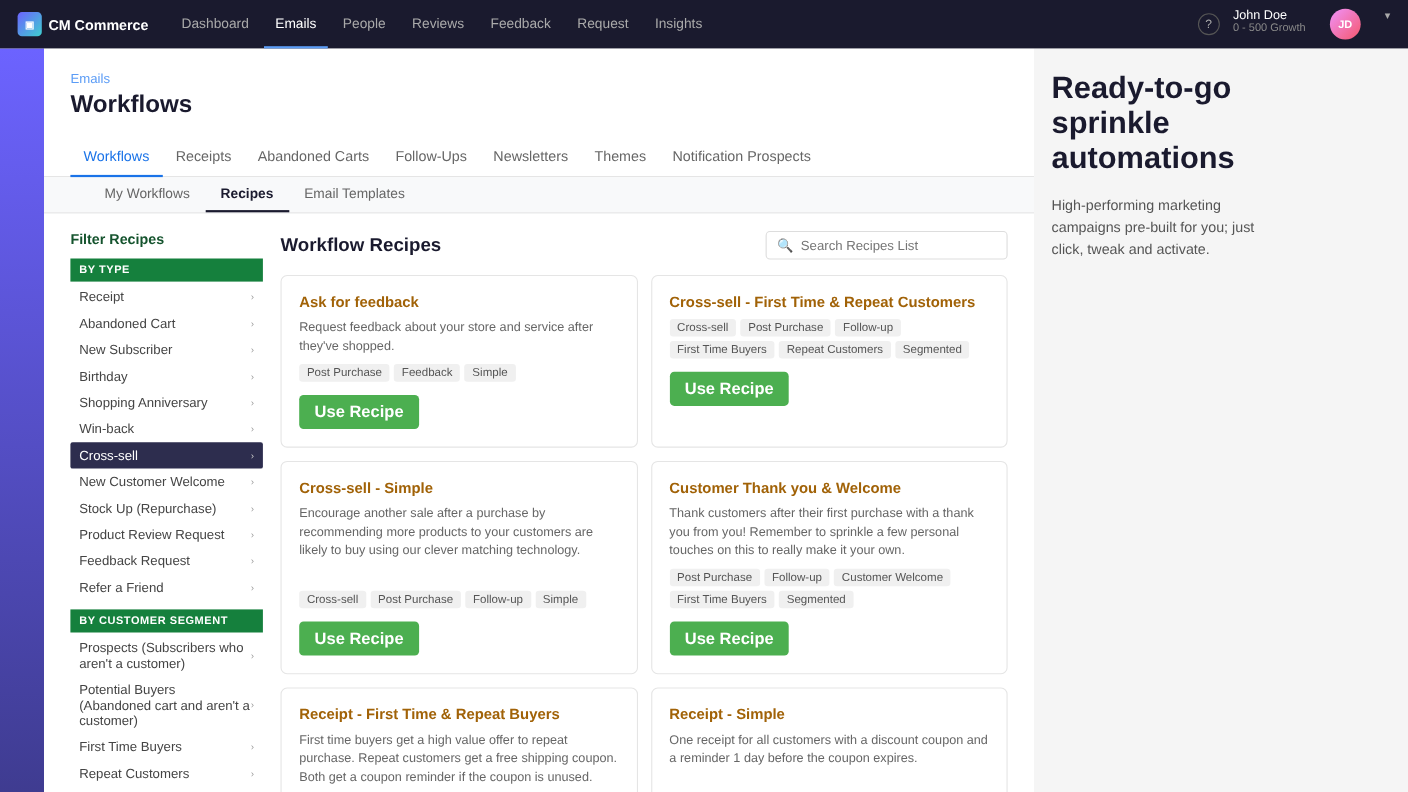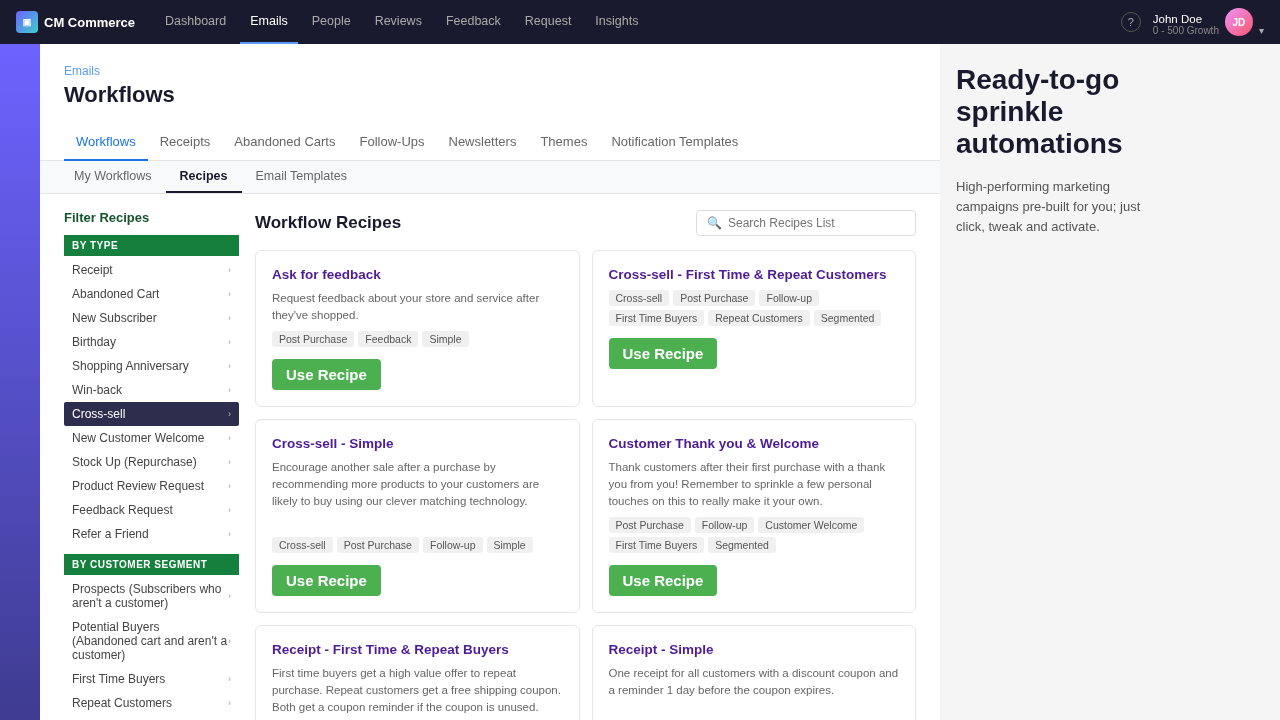--- a/index.html
+++ b/index.html
@@ -6,21 +6,21 @@
     body { font-family: -apple-system, BlinkMacSystemFont, 'Segoe UI', sans-serif; background: #f5f5f5; font-size: 13px; color: #333; }
 
     
     .top-nav { background: #1a1a2e; display: flex; align-items: center; height: 44px; padding: 0 16px; gap: 4px; position: relative; z-index: 10; }
     .nav-logo { display: flex; align-items: center; gap: 6px; color: #fff; font-weight: 700; font-size: 13px; margin-right: 16px; }
     .nav-logo-icon { width: 22px; height: 22px; background: linear-gradient(135deg, #6c63ff, #3ecfcf); border-radius: 4px; display: flex; align-items: center; justify-content: center; color: #fff; font-size: 9px; font-weight: 900; }
     .nav-item { color: #aaa; padding: 0 10px; height: 44px; display: flex; align-items: center; cursor: pointer; font-size: 12.5px; border-bottom: 2px solid transparent; }
     .nav-item.active { color: #fff; border-bottom: 2px solid #5b9cf6; }
     .nav-right { margin-left: auto; display: flex; align-items: center; gap: 12px; }
     .nav-help { color: #aaa; width: 20px; height: 20px; border-radius: 50%; border: 1px solid #555; display: flex; align-items: center; justify-content: center; font-size: 11px; cursor: pointer; }
-    .nav-user { display: flex; align-items: flex-end; gap: 6px; color: #ccc; font-size: 11px; cursor: pointer; }
+    .nav-user { display: flex; align-items: flex-start; gap: 22px; color: #ccc; font-size: 11px; cursor: pointer; }
     .nav-avatar { width: 28px; height: 28px; border-radius: 50%; background: linear-gradient(135deg, #f093fb, #f5576c); display: flex; align-items: center; justify-content: center; color: #fff; font-size: 10px; font-weight: 700; }
     .nav-user-info { display: flex; flex-direction: column; }
     .nav-user-name { color: #fff; font-size: 11.5px; font-weight: 500; }
     .nav-user-plan { color: #888; font-size: 10px; }
 
     
     .page-wrapper { display: flex; min-height: calc(100vh - 44px); }
     .left-deco { width: 40px; background: linear-gradient(180deg, #6c63ff 0%, #3d3a8c 100%); flex-shrink: 0; }
 
     
@@ -30,21 +30,21 @@
     .page-header { padding: 20px 24px 8px; }
     .breadcrumb { color: #5b9cf6; font-size: 12px; margin-bottom: 4px; cursor: pointer; }
     .page-title { font-size: 22px; font-weight: 700; color: #1a1a2e; }
 
     
     .primary-tabs { display: flex; border-bottom: 1px solid #e5e5e5; padding: 0 24px; margin-top: 8px; }
     .primary-tab { padding: 10px 12px; font-size: 13px; color: #666; cursor: pointer; border-bottom: 2px solid transparent; margin-bottom: -1px; white-space: nowrap; }
     .primary-tab.active { color: #1a73e8; border-bottom: 2px solid #1a73e8; font-weight: 500; }
 
     
-    .secondary-tabs { display: flex; gap: 0; padding: 0 20px; background: #f8f9fa; border-bottom: 1px solid #e5e5e5; }
+    .secondary-tabs { display: flex; gap: 0; padding: 0 41px; background: #f8f9fa; border-bottom: 1px solid #e5e5e5; }
     .secondary-tab { padding: 8px 14px; font-size: 12.5px; color: #666; cursor: pointer; }
     .secondary-tab.active { color: #1a1a2e; font-weight: 600; border-bottom: 2px solid #1a1a2e; }
 
     
     .content-area { display: flex; padding: 16px 24px; gap: 16px; }
 
     
     .filter-sidebar { width: 175px; flex-shrink: 0; }
     .filter-title { font-size: 13px; font-weight: 700; color: #14532d; margin-bottom: 10px; }
     .filter-group-header { background: #15803d; color: #fff; font-size: 10px; font-weight: 700; padding: 5px 8px; letter-spacing: 0.5px; margin-bottom: 2px; }
@@ -57,21 +57,21 @@
     .recipes-area { flex: 1; }
     .recipes-header { display: flex; align-items: center; justify-content: space-between; margin-bottom: 14px; gap: 16px; }
     .recipes-title { font-size: 17px; font-weight: 700; color: #1a1a2e; }
     .search-box { display: flex; align-items: center; background: #fff; border: 1px solid #ddd; border-radius: 4px; padding: 5px 10px; gap: 6px; width: 220px; }
     .search-icon { color: #999; font-size: 12px; }
     .search-input { border: none; outline: none; font-size: 12px; color: #666; width: 100%; background: transparent; }
 
     .recipes-grid { display: grid; grid-template-columns: 1fr 1fr; gap: 12px; }
 
     .recipe-card { background: #fff; border: 1px solid #e5e5e5; border-radius: 6px; padding: 16px; display: flex; flex-direction: column; gap: 8px; }
-    .recipe-name { font-size: 13.5px; font-weight: 700; color: #4c1d95; }
+    .recipe-name { font-size: 13.5px; font-weight: 700; color: #a16207; }
     .recipe-desc { font-size: 11.5px; color: #666; line-height: 1.45; flex: 1; }
     .recipe-tags { display: flex; flex-wrap: wrap; gap: 4px; }
     .recipe-tag { background: #f0f0f0; color: #555; font-size: 10.5px; padding: 2px 7px; border-radius: 3px; }
     .use-recipe-btn { background: #4caf50; color: #fff; border: none; border-radius: 4px; padding: 7px 14px; font-size: 15px; font-weight: 600; cursor: pointer; align-self: flex-start; margin-top: 4px; }
 
     
     .promo-area { width: 220px; flex-shrink: 0; padding: 20px 0 0 16px; }
     .promo-title { font-size: 28px; font-weight: 900; color: #1a1a2e; line-height: 1.15; margin-bottom: 16px; }
     .promo-desc { font-size: 13px; color: #555; line-height: 1.55; }
   </style>
@@ -113,21 +113,21 @@
       <h1 class="page-title">Workflows</h1>
     </div>
 
     <div class="primary-tabs">
       <div class="primary-tab active">Workflows</div>
       <div class="primary-tab">Receipts</div>
       <div class="primary-tab">Abandoned Carts</div>
       <div class="primary-tab">Follow-Ups</div>
       <div class="primary-tab">Newsletters</div>
       <div class="primary-tab">Themes</div>
-      <div class="primary-tab">Notification Templates</div>
+      <div class="primary-tab">Notification Prospects</div>
     </div>
 
     <div class="secondary-tabs">
       <div class="secondary-tab">My Workflows</div>
       <div class="secondary-tab active">Recipes</div>
       <div class="secondary-tab">Email Templates</div>
     </div>
 
     <div class="content-area">
 

